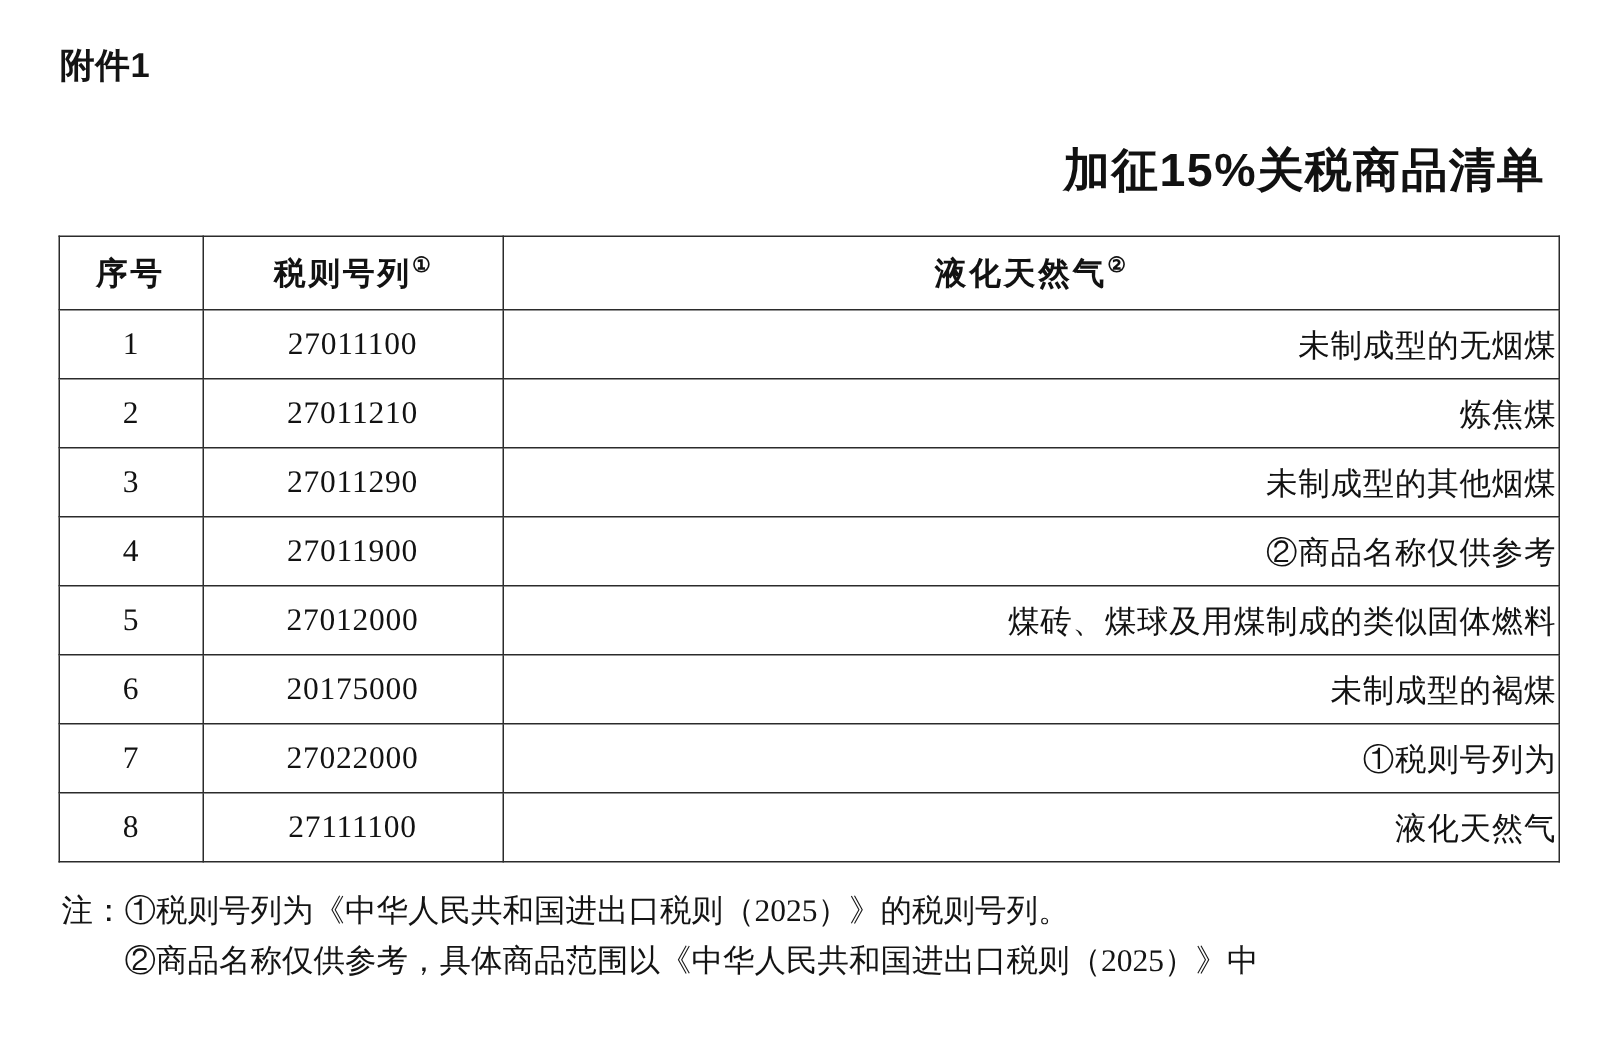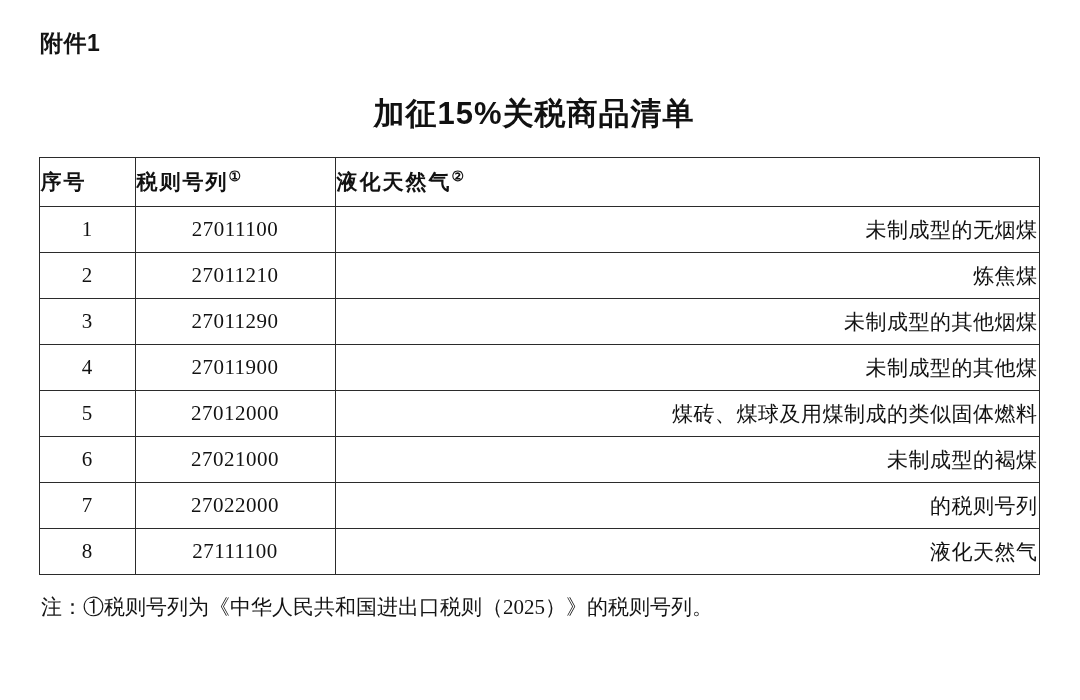--- a/index.html
+++ b/index.html
@@ -23,21 +23,21 @@
   }
   .attachment-label {
     font-family: "Liberation Sans", "DejaVu Sans", sans-serif;
     font-size: 23px;
     font-weight: 700;
     letter-spacing: 0.5px;
     color: #141414;
     margin: 0 0 0 2px;
   }
   .doc-title {
-    text-align: center;
+    text-align: right;
     font-family: "Liberation Sans", "DejaVu Sans", sans-serif;
     font-size: 31px;
     font-weight: 700;
     letter-spacing: 1px;
     color: #111111;
     margin: 34px 0 22px 0;
     padding-right: 10px;
   }
   table.tariff-table {
     width: 1000px;
@@ -48,21 +48,21 @@
   }
   table.tariff-table th,
   table.tariff-table td {
     border: 1px solid #2b2b2b;
     height: 43px;
     font-size: 21px;
     color: #121212;
   }
   table.tariff-table thead th {
     font-weight: 700;
-    text-align: left;
+    text-align: center;
     letter-spacing: 2px;
     height: 46px;
     font-size: 21px;
   }
   .col-seq { width: 96px; }
   .col-code { width: 200px; }
   .col-name { width: 704px; }
   td.cell-seq {
     text-align: center;
     font-size: 20px;
@@ -143,47 +143,48 @@
         <td class="cell-name">炼焦煤</td>
       </tr>
       <tr>
         <td class="cell-seq">3</td>
         <td class="cell-code">27011290</td>
         <td class="cell-name">未制成型的其他烟煤</td>
       </tr>
       <tr>
         <td class="cell-seq">4</td>
         <td class="cell-code">27011900</td>
-        <td class="cell-name">未制成型的其他煤</td>
+        <td class="cell-name">②商品名称仅供参考</td>
       </tr>
       <tr>
         <td class="cell-seq">5</td>
         <td class="cell-code">27012000</td>
         <td class="cell-name">煤砖、煤球及用煤制成的类似固体燃料</td>
       </tr>
       <tr>
         <td class="cell-seq">6</td>
-        <td class="cell-code">27021000</td>
+        <td class="cell-code">20175000</td>
         <td class="cell-name">未制成型的褐煤</td>
       </tr>
       <tr>
         <td class="cell-seq">7</td>
         <td class="cell-code">27022000</td>
-        <td class="cell-name">的税则号列</td>
+        <td class="cell-name">①税则号列为</td>
       </tr>
       <tr>
         <td class="cell-seq">8</td>
         <td class="cell-code">27111100</td>
         <td class="cell-name">液化天然气</td>
       </tr>
     </tbody>
   </table>
 
   <div class="notes">
     <div class="notes-row">
       <span class="notes-label">注：</span>
       <span class="notes-body">
         <span class="note-line">①税则号列为《中华人民共和国进出口税则（2025）》的税则号列。</span>
+        <span class="note-line">②商品名称仅供参考，具体商品范围以《中华人民共和国进出口税则（2025）》中</span>
       </span>
     </div>
   </div>
 
 </div>
 
 </body></html>

